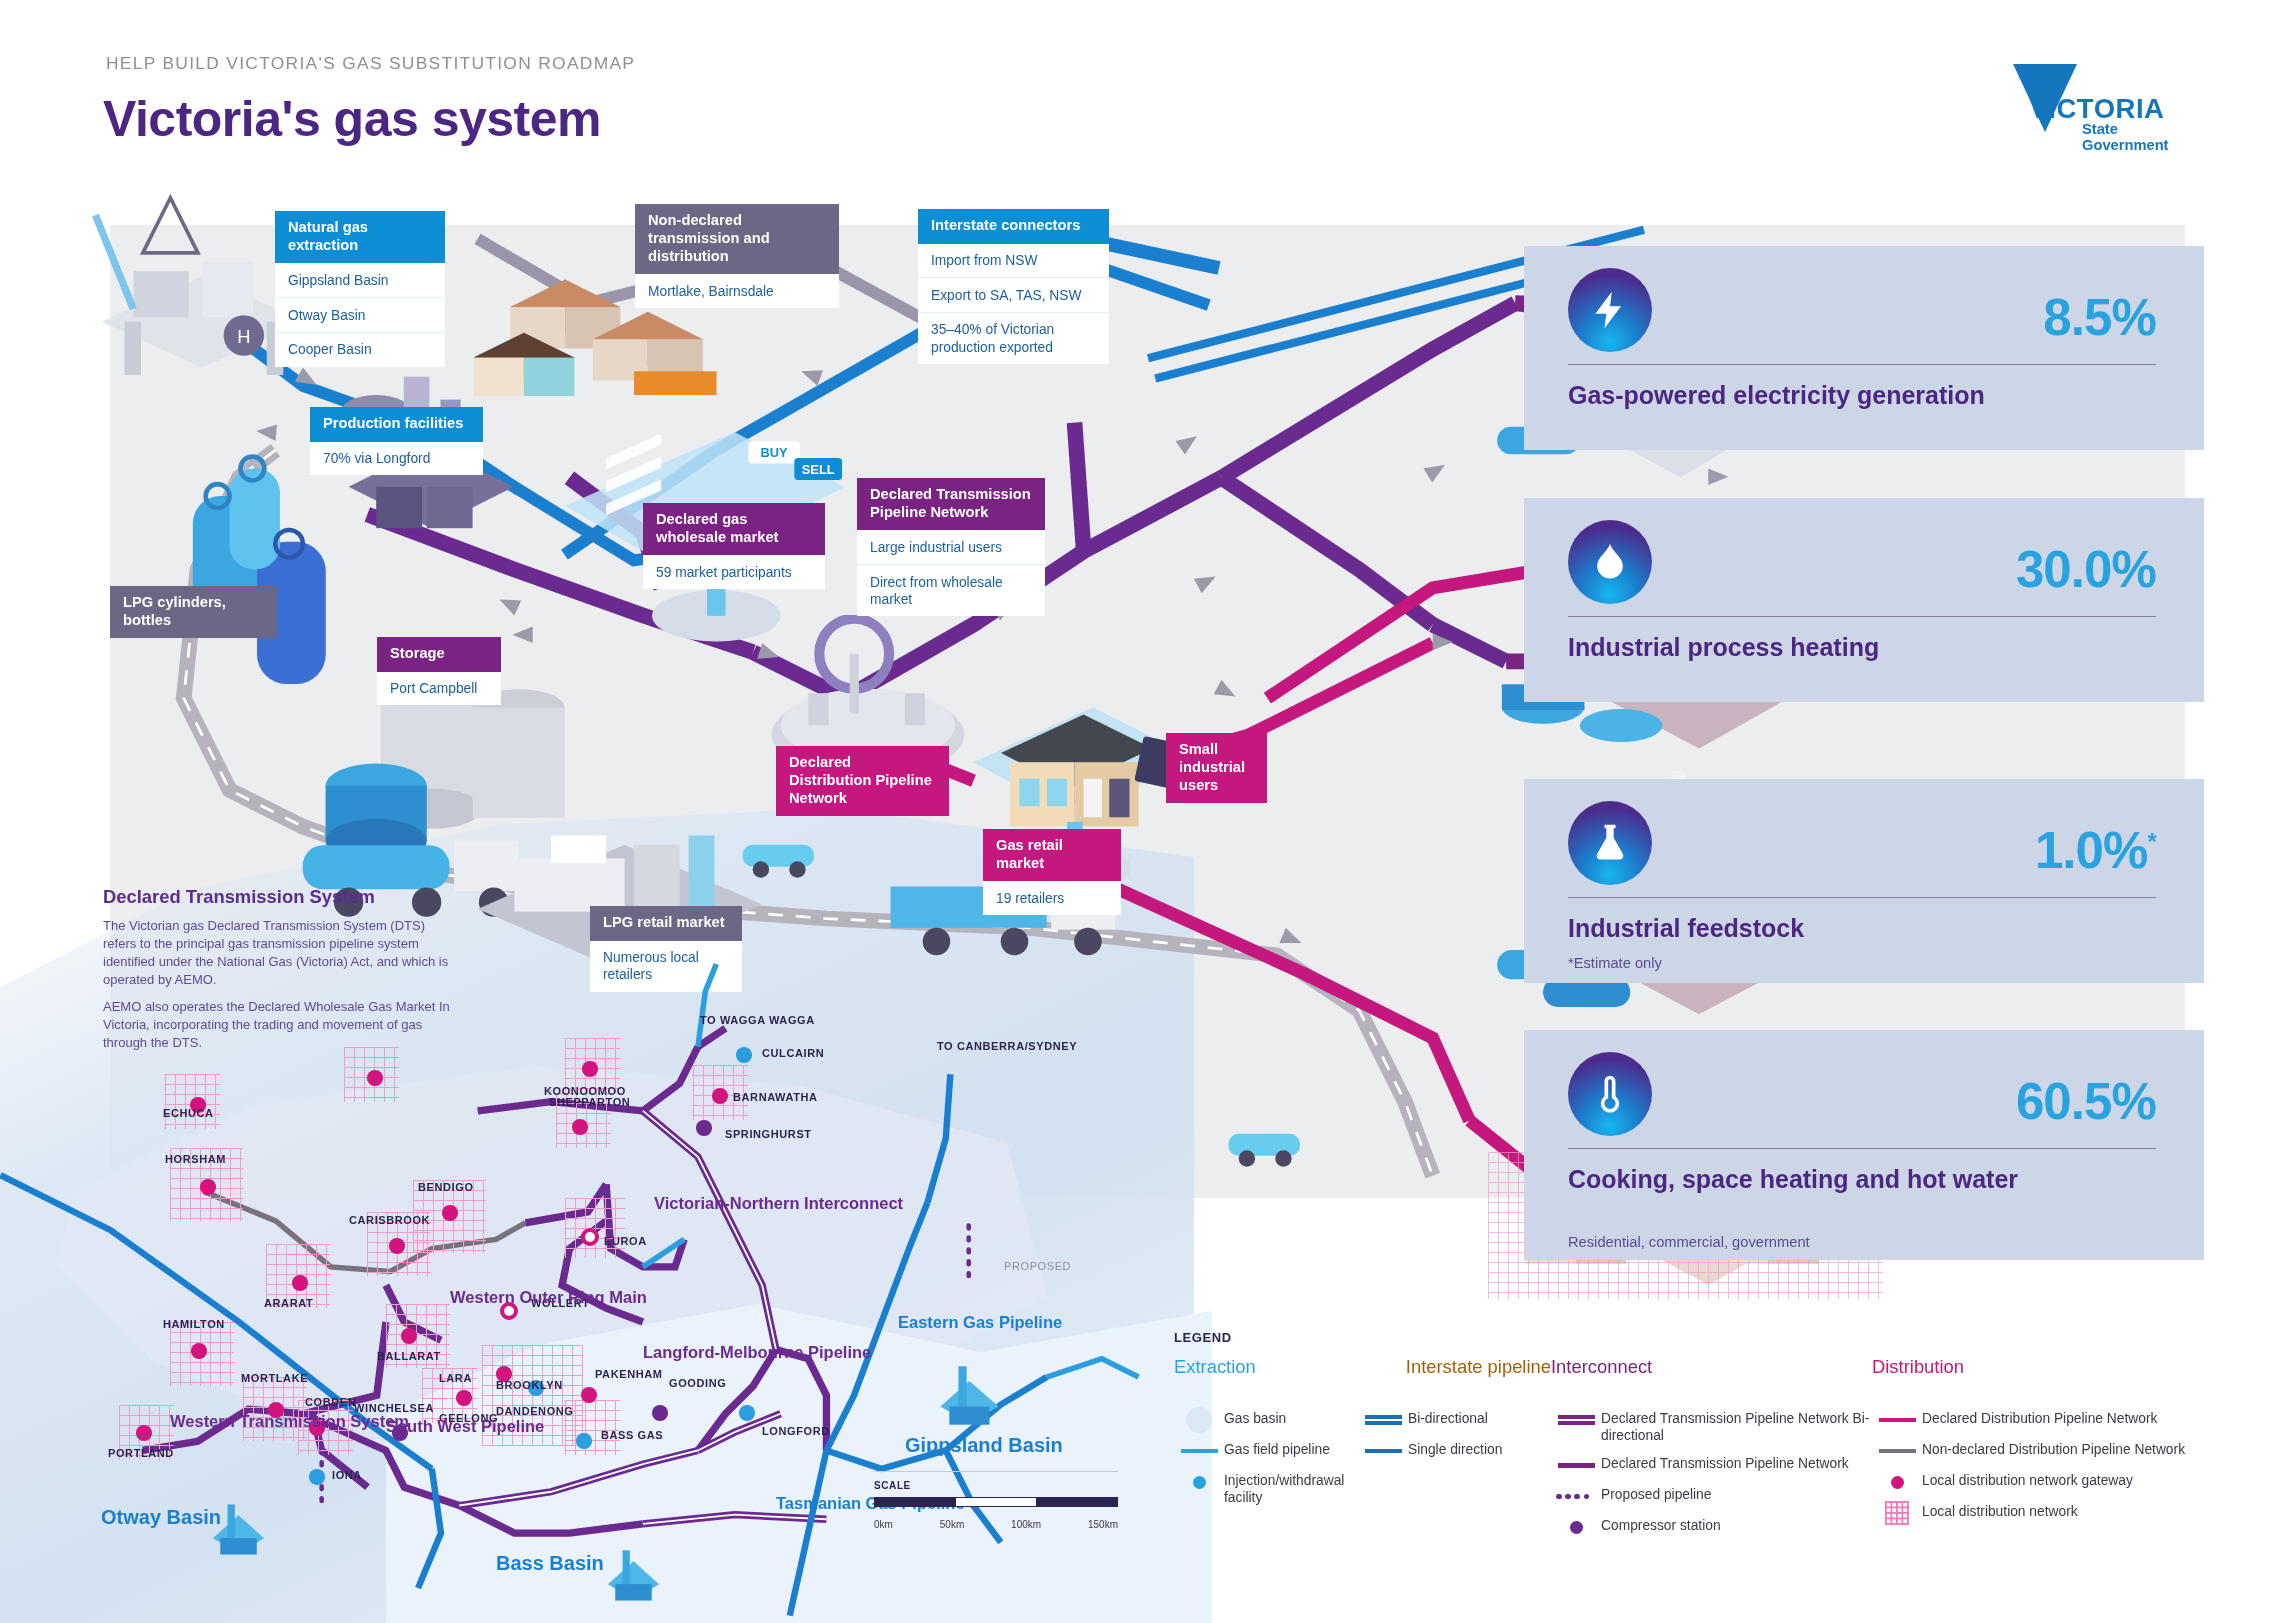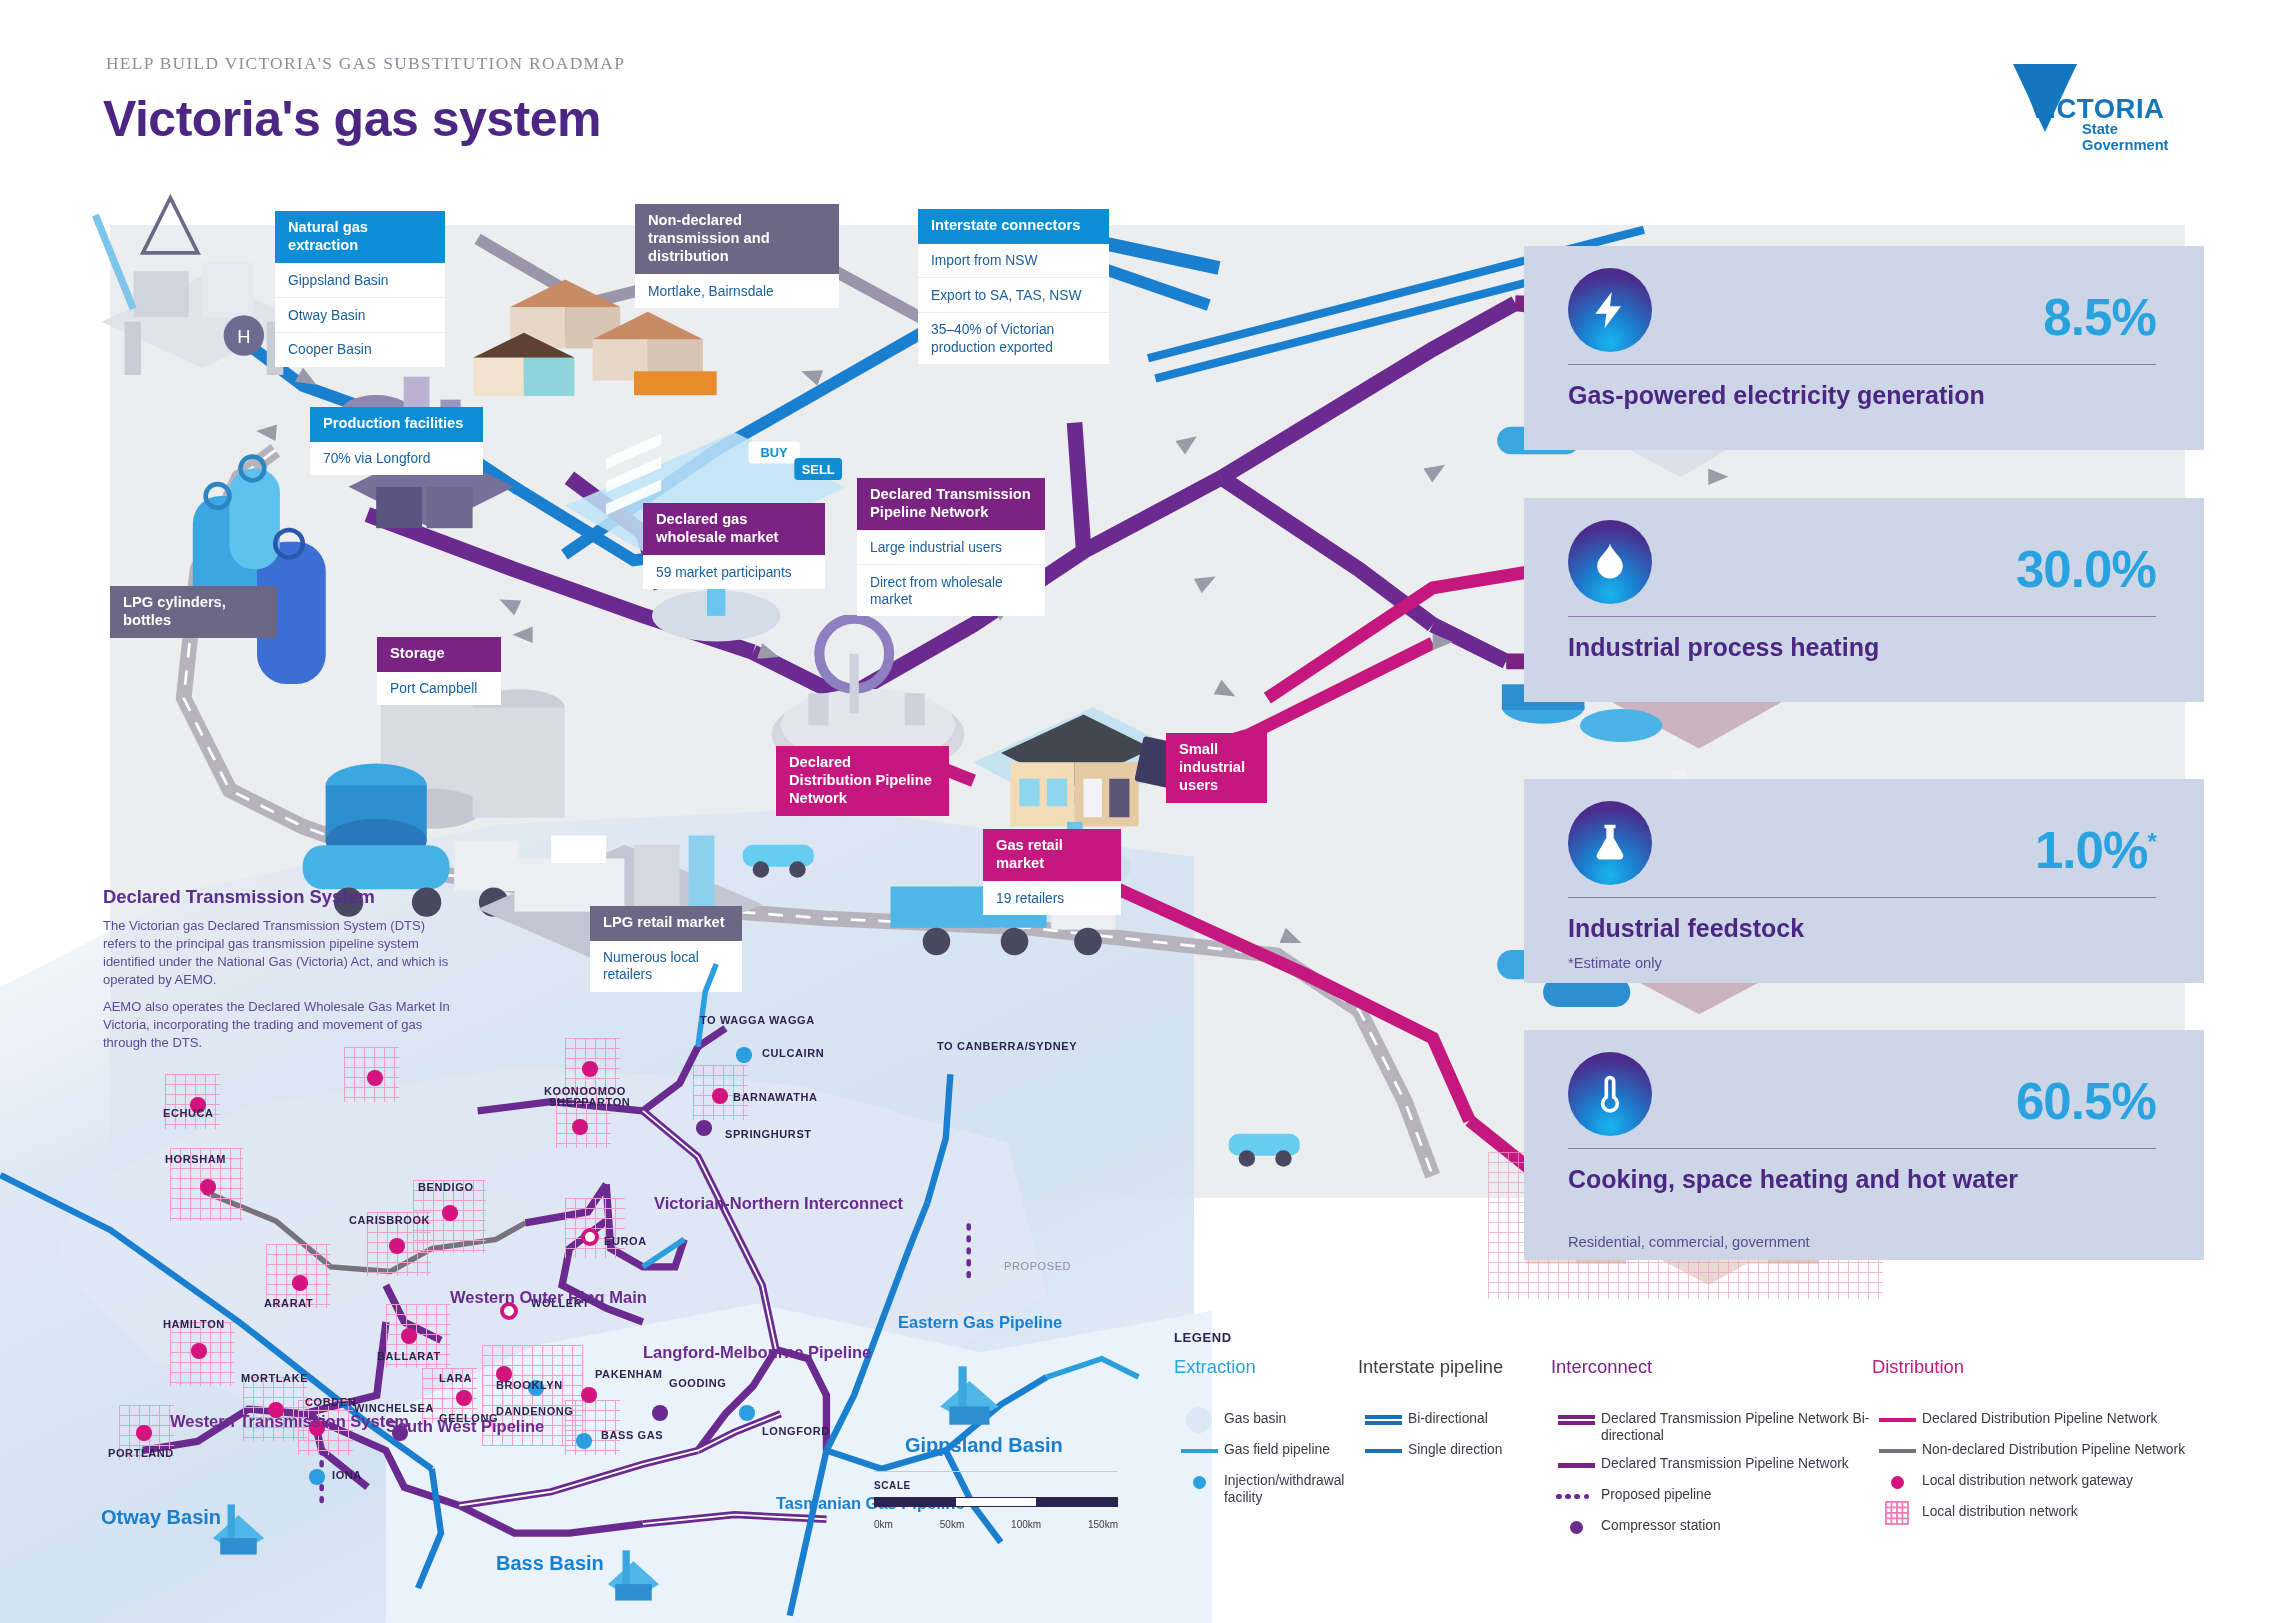--- a/index.html
+++ b/index.html
@@ -34,21 +34,21 @@
   .map-land {
     position: absolute; left: 55px; top: 1047px; width: 992px; height: 478px;
     background: #dfe8f3;
     clip-path: polygon(2% 30%, 20% 12%, 48% 4%, 75% 8%, 96% 20%, 100% 52%, 80% 76%, 55% 92%, 32% 84%, 10% 66%, 0% 46%);
     opacity: .85;
   }
 
   
   .kicker {
     position: absolute; left: 106px; top: 53px;
-    font-size: 17.4px; letter-spacing: 1.3px; color: #8d8f98; font-weight: 400; font-family: Liberation Serif, serif;
+    font-size: 17.4px; letter-spacing: 1.3px; color: #8d8f98; font-weight: 400;
   }
   .title {
     position: absolute; left: 103px; top: 90px;
     font-size: 50px; font-weight: bold; color: #4b2683; letter-spacing: -0.5px;
   }
 
   
   .vic-logo { position: absolute; right: 90px; top: 64px; width: 193px; height: 92px; }
   .vic-tri {
     position: absolute; left: 0; top: 0; width: 64px; height: 68px;
@@ -125,21 +125,21 @@
   .legend { position: absolute; left: 1174px; top: 1330px; width: 1047px; }
   .legend .legend-title { font-size: 13px; font-weight: bold; color: #2b2350; letter-spacing: 0.6px; }
   .legend-cols { display: flex; margin-top: 11px; }
   .legend-col { }
   .legend-col.c1 { width: 184px; }
   .legend-col.c2 { width: 193px; }
   .legend-col.c3 { width: 321px; }
   .legend-col.c4 { width: 349px; }
   .legend-col h4 { font-size: 18.4px; font-weight: normal; margin-bottom: 32px; }
   .legend-col.c1 h4 { color: #29a3e0; }
-  .legend-col.c2 h4 { color: #404040; }
+  .legend-col.c2 h4 { color: #a16207; text-align: right; }
   .legend-col.c3 h4 { color: #7b2382; }
   .legend-col.c4 h4 { color: #c4187e; }
   .li { display: flex; align-items: flex-start; margin-bottom: 11px; }
   .li .sym { width: 50px; min-width: 50px; height: 20px; display: flex; align-items: center; justify-content: center; }
   .li .txt { font-size: 13.8px; color: #3a3a46; line-height: 1.22; padding-top: 0.9px; }
   .sym-basin { width: 26px; height: 26px; border-radius: 50%; background: #dbe8f3; }
   .sym-line { width: 37px; height: 4.6px; }
   .sym-double { width: 37px; height: 10px; position: relative; }
   .sym-double i { position: absolute; left: 0; width: 37px; height: 3.7px; display: block; }
   .sym-dot { width: 13px; height: 13px; border-radius: 50%; }

